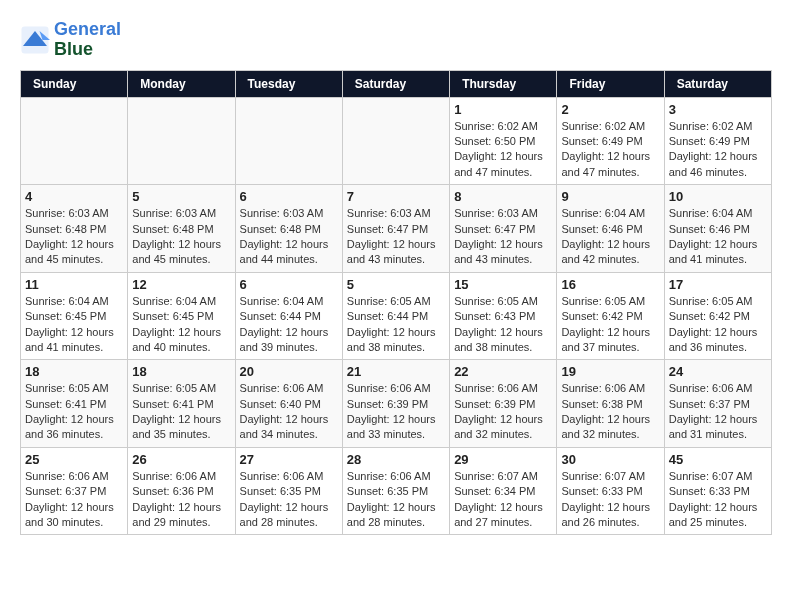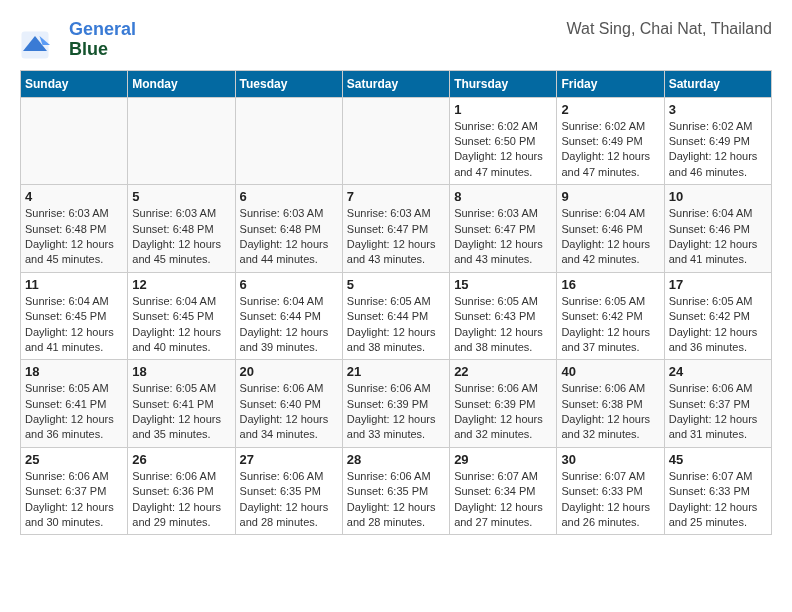--- a/index.html
+++ b/index.html
@@ -11,22 +11,22 @@
       padding: 20px;
     }
     .header {
       display: flex;
       justify-content: space-between;
       align-items: flex-start;
       margin-bottom: 10px;
     }
     .logo {
       display: flex;
-      align-items: flex-end;
-      gap: 19px;
+      align-items: center;
+      gap: 4px;
     }
     .logo-text {
       font-size: 18px;
       font-weight: bold;
       color: #333;
       line-height: 1.1;
     }
     .logo-text span {
       color: #3a7bd5;
     }
@@ -47,23 +47,23 @@
       font-size: 16px;
       font-weight: normal;
       color: #555;
     }
     table {
       width: 100%;
       border-collapse: collapse;
       font-size: 11px;
     }
     thead tr th {
-      background-color: #0369a1;
+      background-color: #0f172a;
       color: #fff;
-      padding: 6px 4px;
+      padding: 6px 12px;
       text-align: left;
       font-weight: bold;
       font-size: 12px;
       border: 1px solid #ccc;
     }
     tbody tr td {
       border: 1px solid #ccc;
       vertical-align: top;
       padding: 4px;
       min-height: 80px;
@@ -96,21 +96,20 @@
       <rect x="2" y="2" width="36" height="36" rx="4" fill="#e8f0fc"></rect>
       <polygon points="20,8 36,28 4,28" fill="#3a7bd5"></polygon>
       <polygon points="26,8 40,20 30,20" fill="#5a9bf5"></polygon>
     </svg>
     <div class="logo-text">
       <div><span>General</span></div>
       <div><span style="color:#14532d">Blue</span></div>
     </div>
   </div>
   <div class="title-block">
-    <h2>Wat Sing, Chai Nat, Thailand</h2>
   </div>
 </div>
 
 <table>
   <thead>
     <tr id="thead-row">
     <th>Sunday</th>
         <th>Monday</th>
         <th>Tuesday</th>
         <th>Saturday</th>
@@ -279,21 +278,21 @@
 and 33 minutes.</div>
         </td>
         <td>
           <div class="day-number">22</div>
           <div class="day-info" style="white-space: pre-line;">Sunrise: 6:06 AM
 Sunset: 6:39 PM
 Daylight: 12 hours
 and 32 minutes.</div>
         </td>
         <td>
-          <div class="day-number">40</div>
+          <div class="day-number">19</div>
           <div class="day-info" style="white-space: pre-line;">Sunrise: 6:06 AM
 Sunset: 6:38 PM
 Daylight: 12 hours
 and 32 minutes.</div>
         </td>
         <td>
           <div class="day-number">24</div>
           <div class="day-info" style="white-space: pre-line;">Sunrise: 6:06 AM
 Sunset: 6:37 PM
 Daylight: 12 hours

